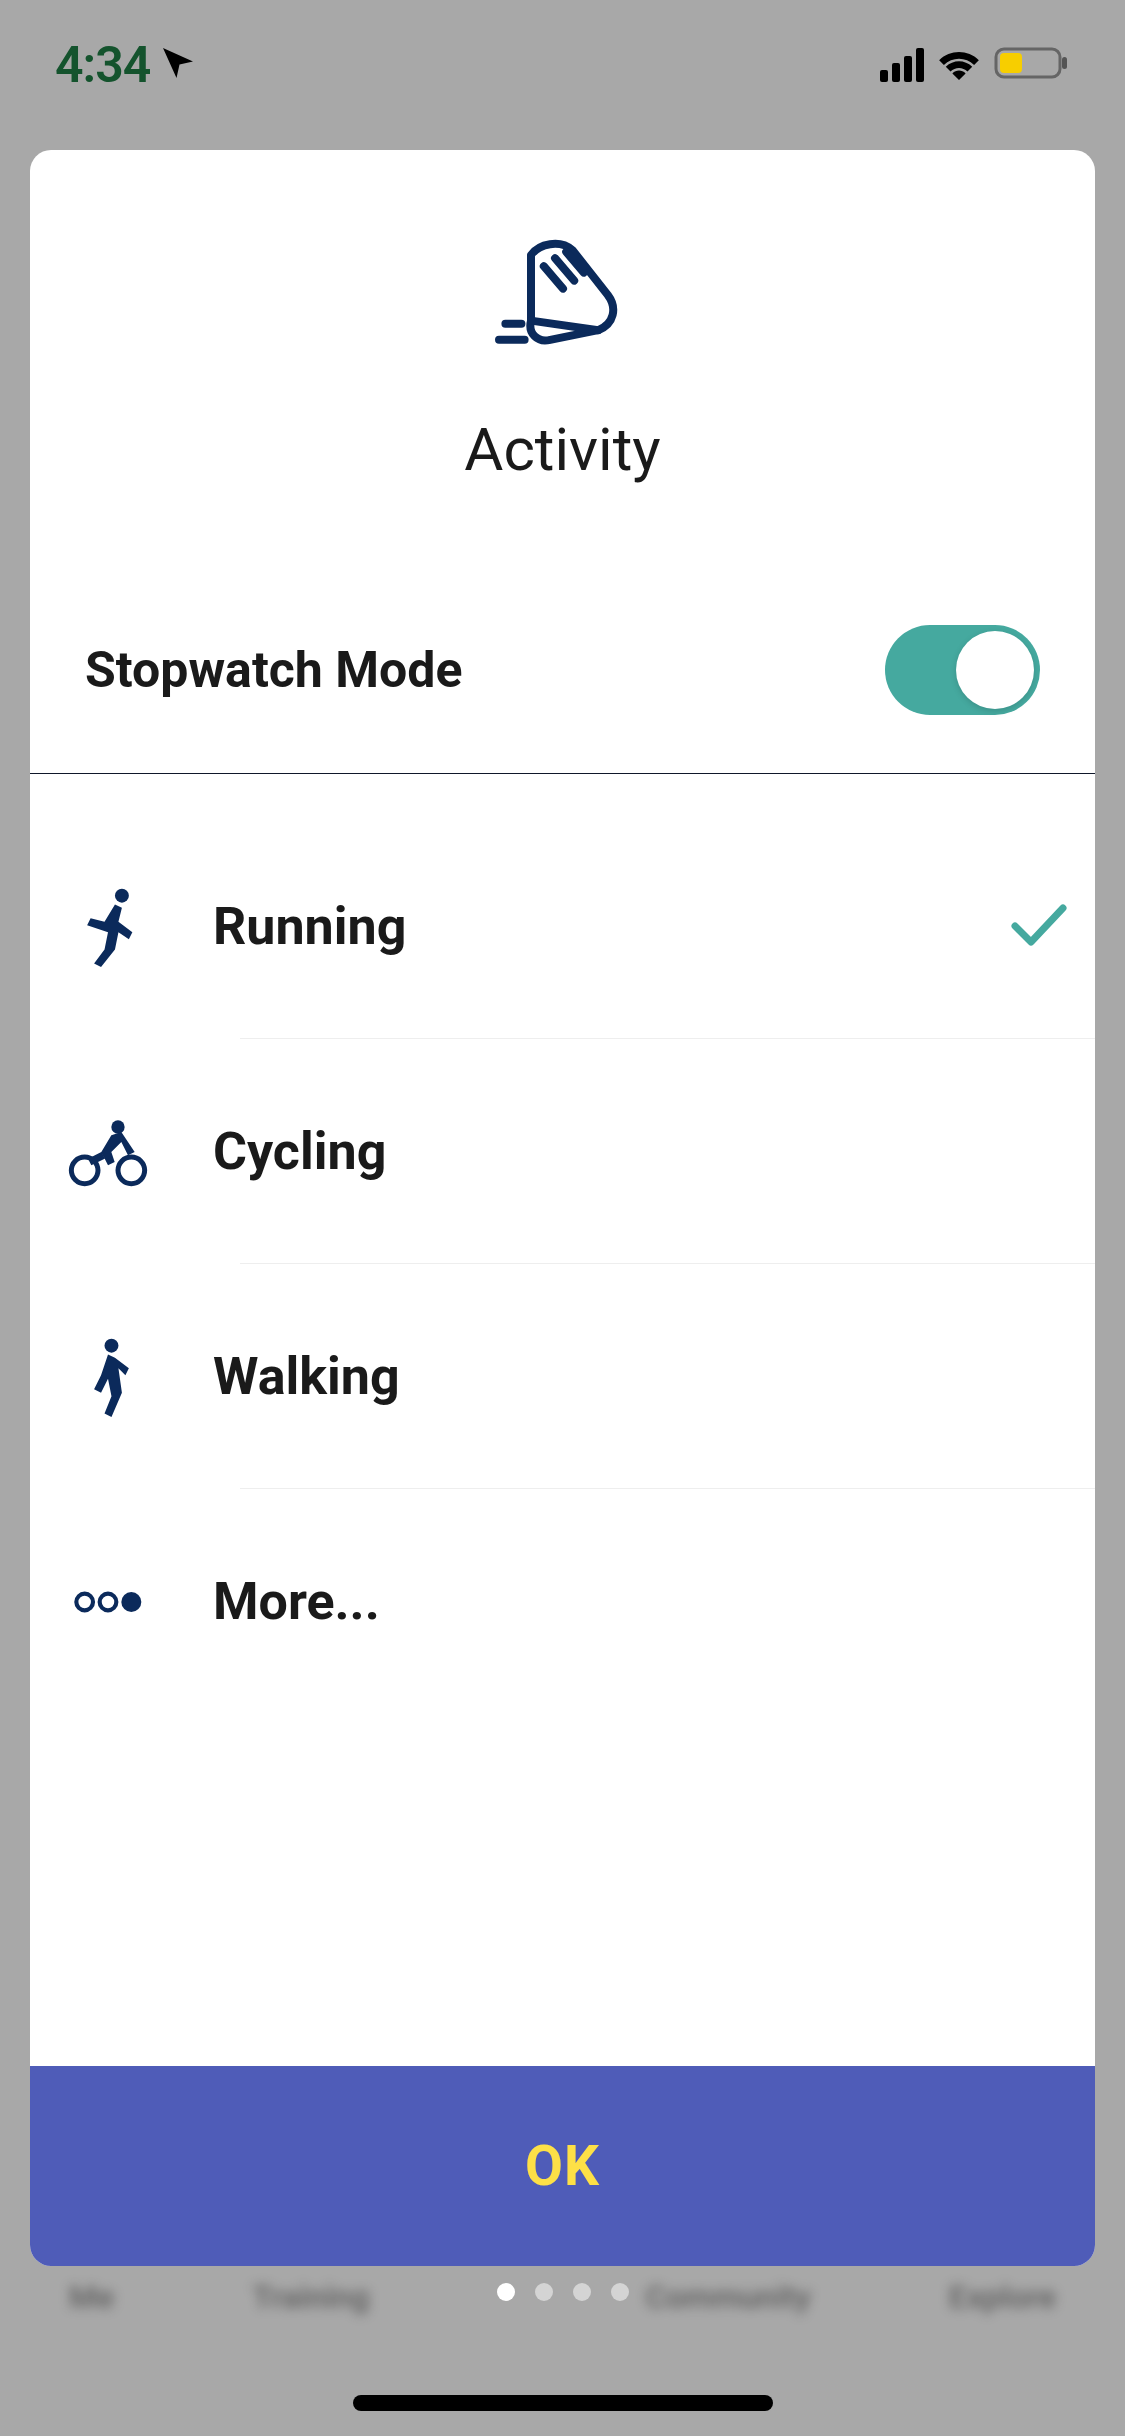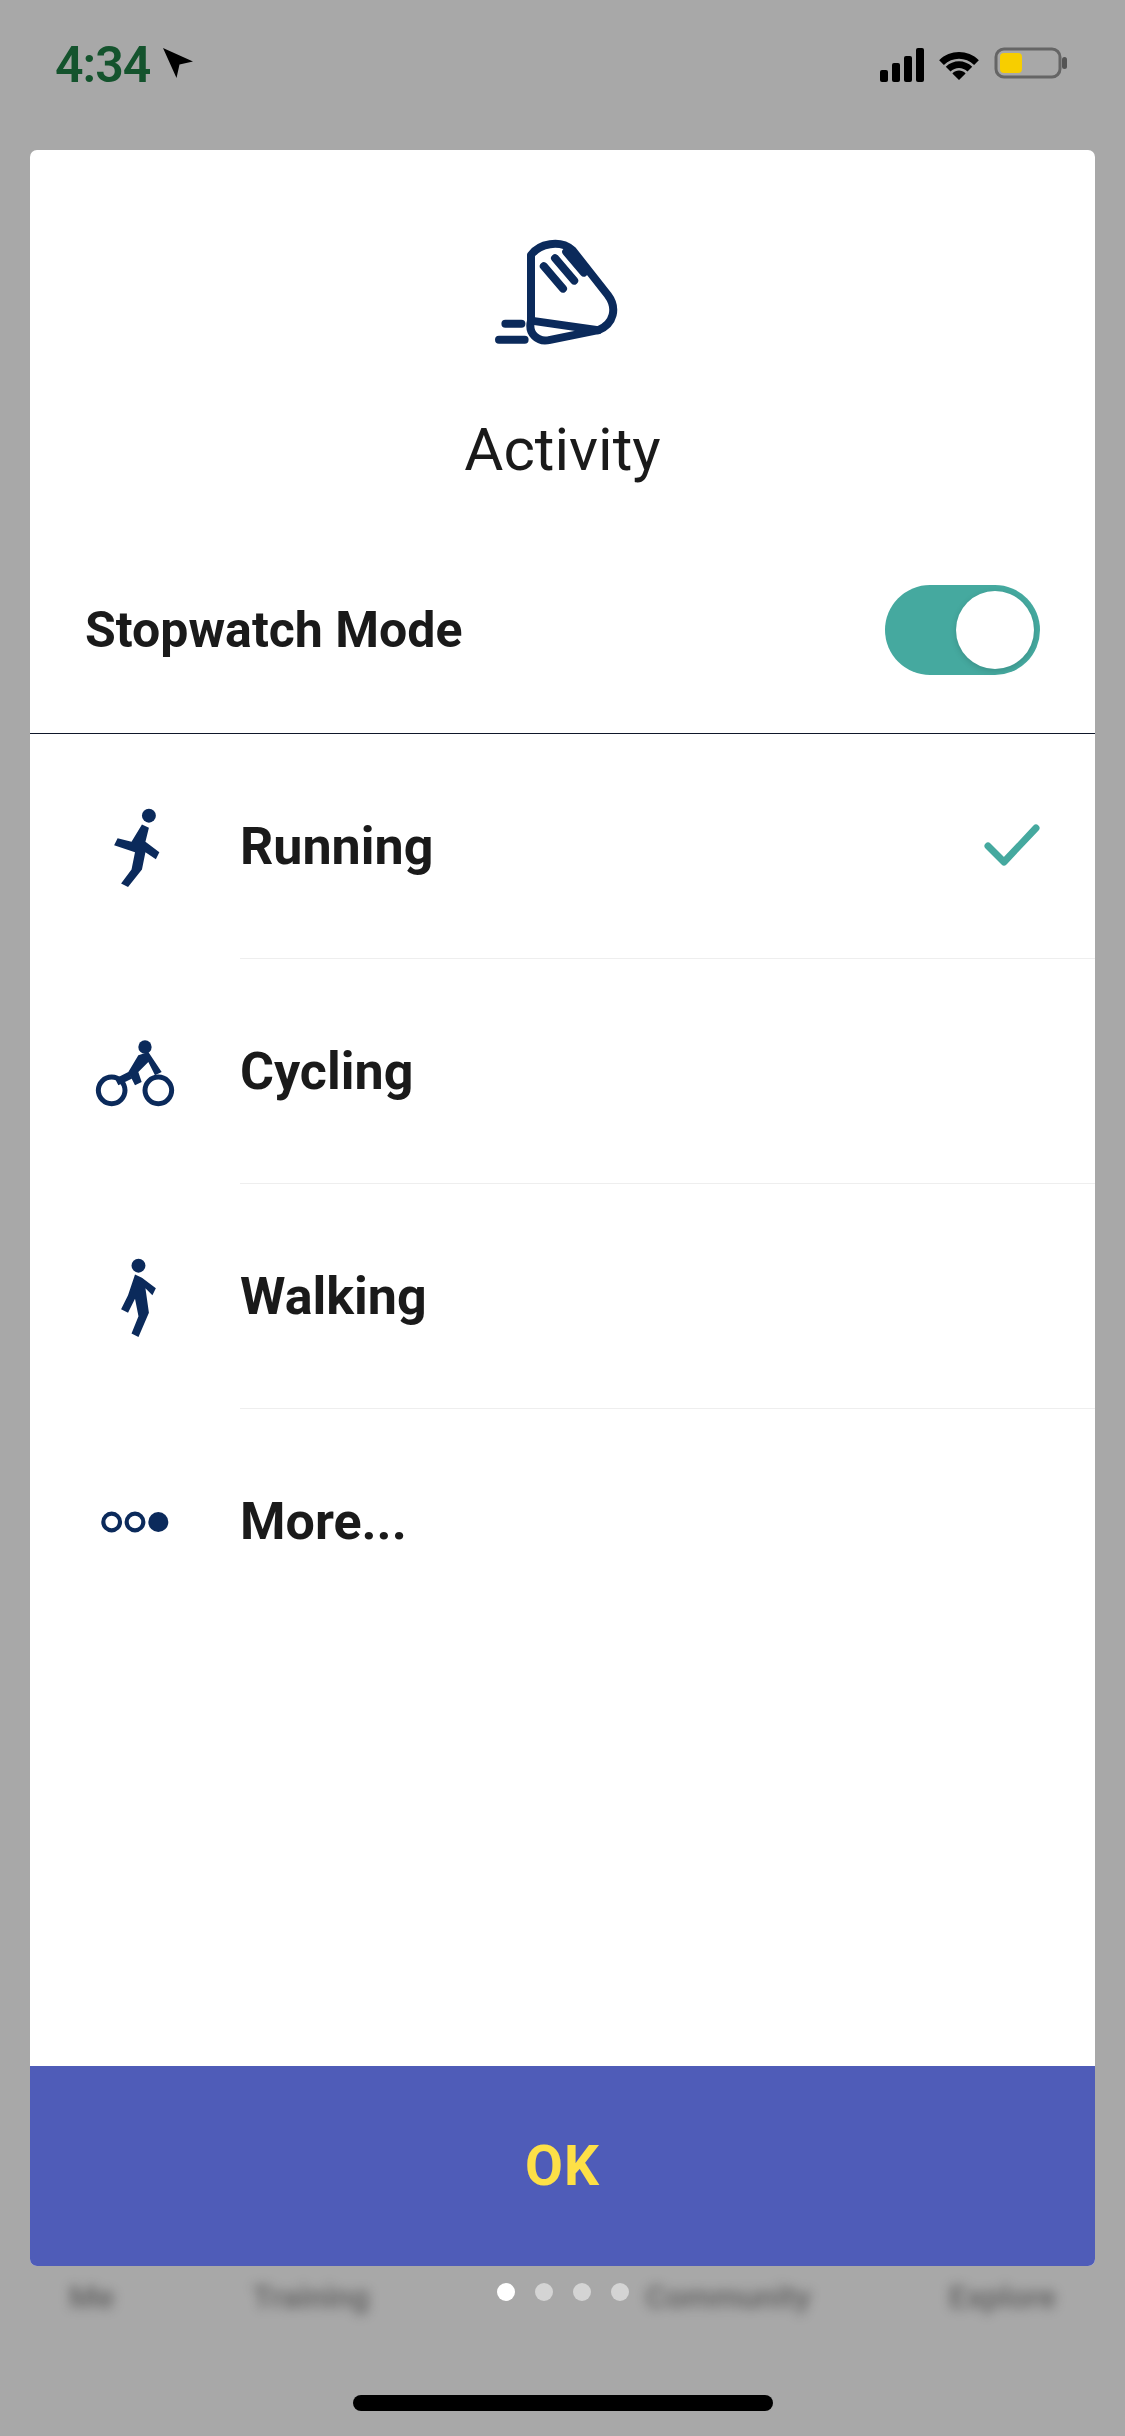--- a/index.html
+++ b/index.html
@@ -56,25 +56,26 @@
   .signal-bars span:nth-child(4){height:34px}
   
   
   .modal {
     position: absolute;
     top: 150px;
     left: 30px;
     right: 30px;
     bottom: 170px;
     background: #fff;
-    border-radius: 7px;
+    border-radius: 21px;
     overflow: hidden;
     display: flex;
     flex-direction: column;
     z-index: 2;
+    gap: 40px;
   }
   .modal-header {
     display: flex;
     flex-direction: column;
     align-items: center;
     padding: 80px 0 60px;
   }
   .header-icon {
     margin-bottom: 50px;
   }
@@ -114,21 +115,21 @@
     box-shadow: 0 2px 6px rgba(0,0,0,0.15);
   }
   
   .activity-list {
     flex: 1;
     padding: 0;
   }
   .activity-row {
     display: flex;
     align-items: center;
-    padding: 0 55px;
+    padding: 0 28px;
     height: 225px;
     position: relative;
   }
   .activity-divider {
     position: absolute;
     bottom: 0;
     left: 210px;
     right: 0;
     height: 1px;
     background: #eee;

